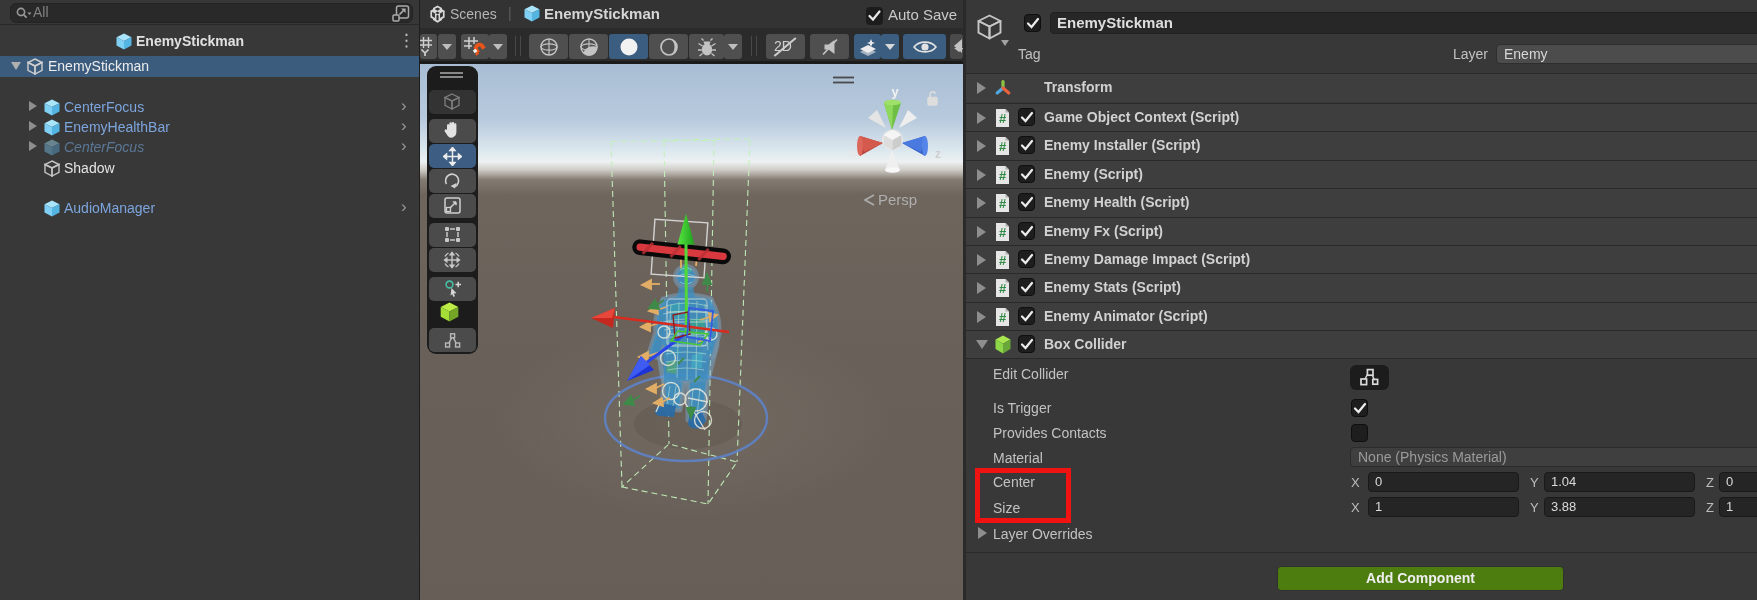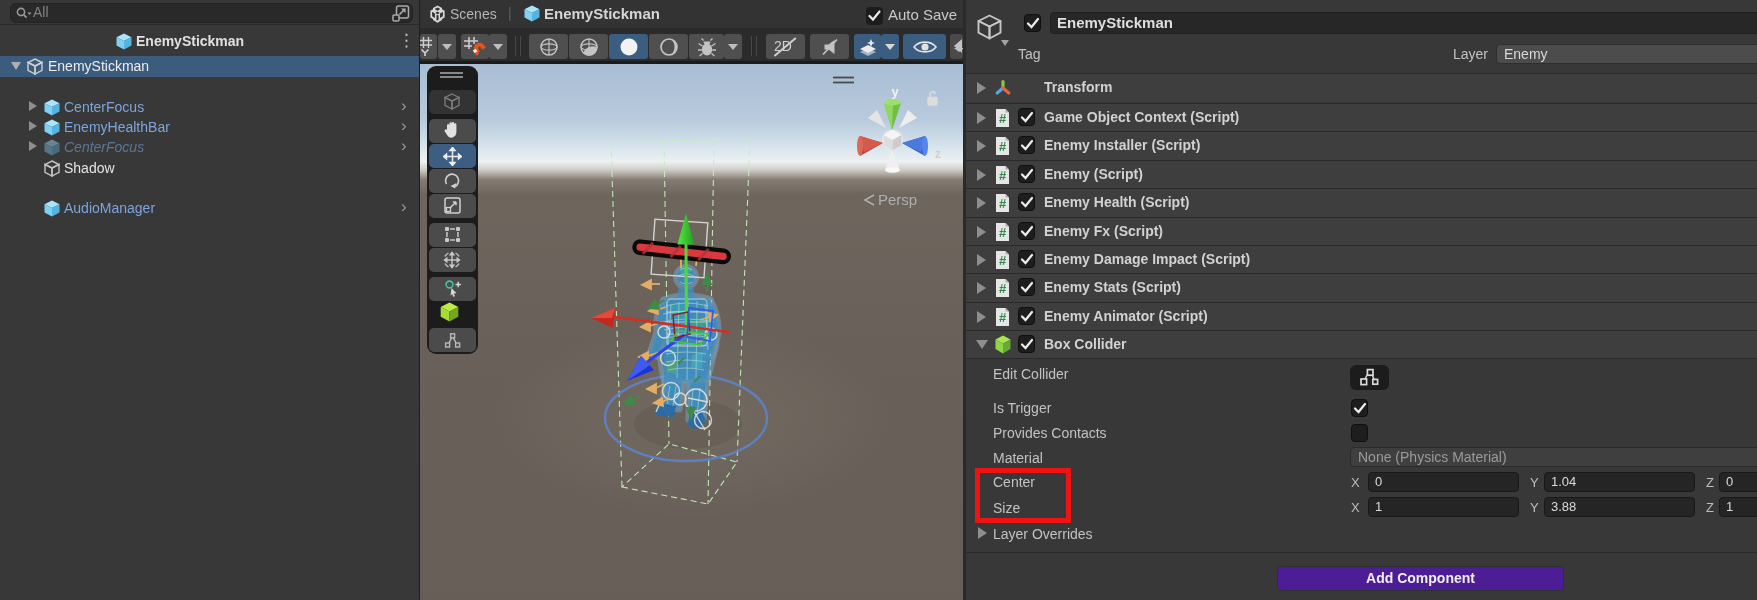--- a/index.html
+++ b/index.html
@@ -725,18 +725,18 @@
     <div class="flabel" style="top:500px;">Size</div>
     <div class="axis" style="left:385px;top:500px;">X</div>
     <div class="nfield" style="left:402px;top:496.5px;width:151px;">1</div>
     <div class="axis" style="left:564px;top:500px;">Y</div>
     <div class="nfield" style="left:578px;top:496.5px;width:151px;">3.88</div>
     <div class="axis" style="left:740px;top:500px;">Z</div>
     <div class="nfield" style="left:753px;top:496.5px;width:41px;border-radius:4px 0 0 4px;">1</div>
     <div class="abs" style="left:12px;top:527px;width:0;height:0;border-left:9px solid #8E8E8E;border-top:6px solid transparent;border-bottom:6px solid transparent;"></div>
     <div class="flabel" style="top:526px;">Layer Overrides</div>
     <div class="abs" style="left:0;top:552px;width:794px;height:1px;background:#2A2A2A;"></div>
-    <div class="abs" style="left:311px;top:566px;width:287px;height:25px;background:#4c1d95;border:1px solid #303030;border-radius:4px;color:#EEEEEE;font-size:14px;font-weight:bold;text-align:center;line-height:23px;">Add Component</div>
+    <div class="abs" style="left:311px;top:566px;width:287px;height:25px;background:#4d7c0f;border:1px solid #303030;border-radius:4px;color:#EEEEEE;font-size:14px;font-weight:bold;text-align:center;line-height:23px;">Add Component</div>
 
     <div class="abs" style="left:9px;top:468px;width:96px;height:55px;border:5px solid #F11212;"></div>
   </div>
 
 </div>
 
 </body></html>

